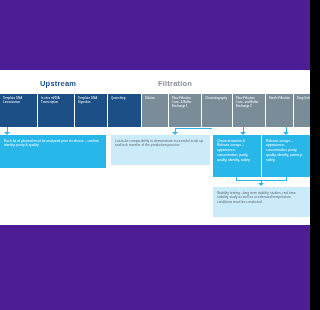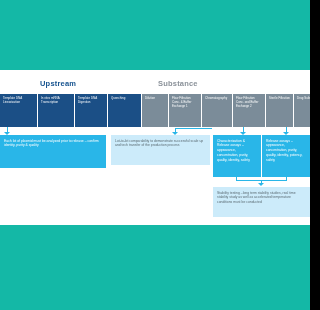--- a/index.html
+++ b/index.html
@@ -5,21 +5,21 @@
   html, body {
     margin: 0; padding: 0;
     width: 310px; height: 310px;
     background: #000000;
     overflow: hidden;
     font-family: "Liberation Sans", sans-serif;
   }
   #stage {
     position: relative;
     width: 310px; height: 310px;
-    background: #14b8a6;
+    background: #4c1d95;
   }
   
   #band {
     position: absolute;
     left: 0; top: 70px;
     width: 310px; height: 155px;
     background: #ffffff;
   }
 
   
@@ -107,21 +107,21 @@
 </style>
 </head>
 <body>
 
 <div id="stage">
 
   <div id="band">
 
     <div class="sec-label" id="lbl-up">Upstream</div>
 
-    <div class="sec-label" id="lbl-down">Substance</div>
+    <div class="sec-label" id="lbl-down">Filtration</div>
 
     <div id="flow">
 
       <div class="step up" style="left:0px;   width:37px;">Template DNA Linearization</div>
 
       <div class="step up" style="left:38px;  width:36px;">In vitro mRNA Transcription</div>
 
       <div class="step up" style="left:75px;  width:32px;">Template DNA Digestion</div>
 
       <div class="step up" style="left:108px; width:33px;">Quenching</div>

